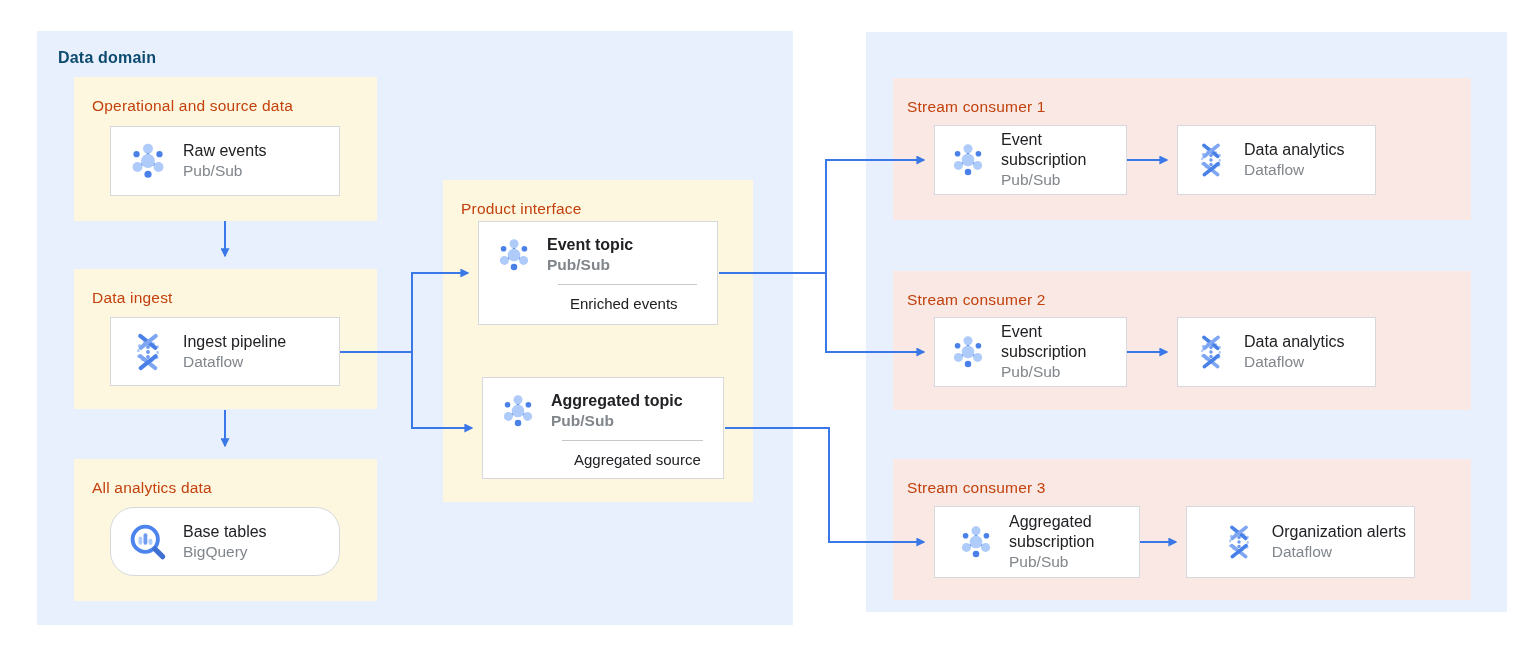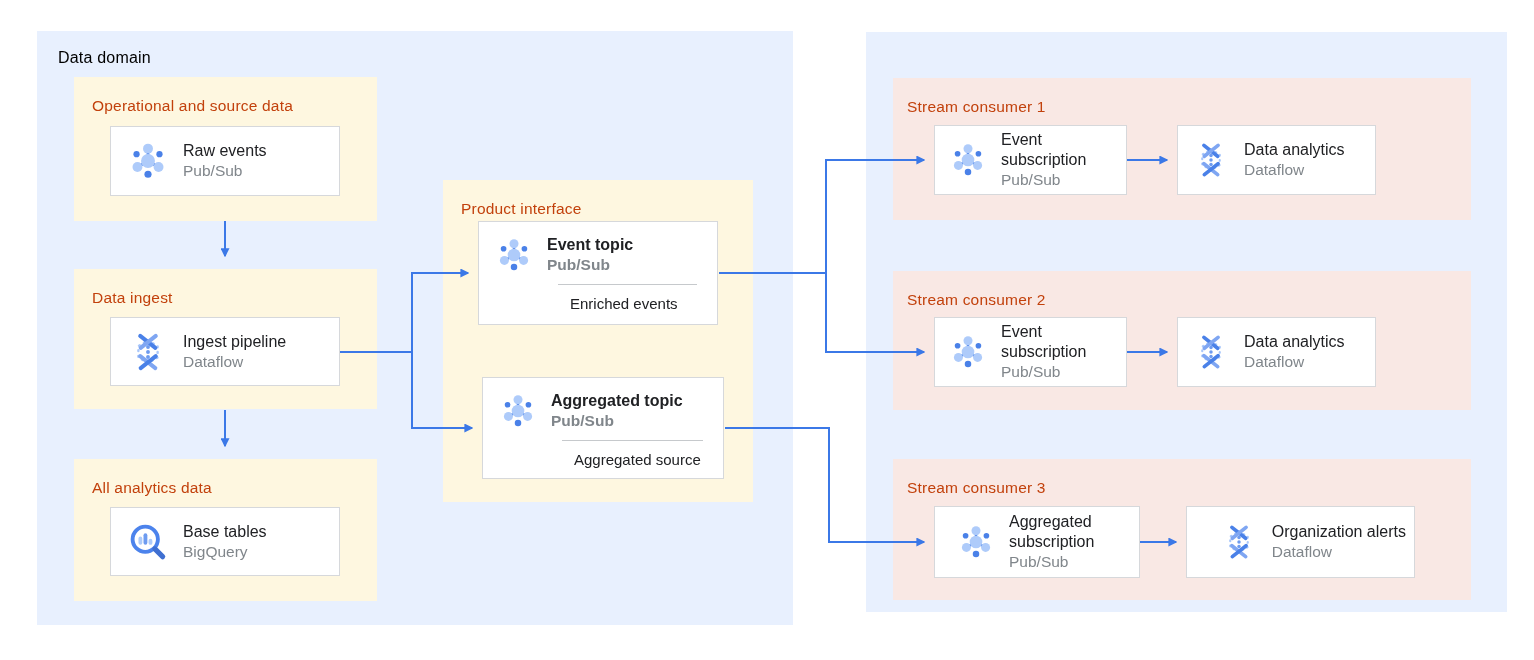--- a/index.html
+++ b/index.html
@@ -1,20 +1,20 @@
 <!DOCTYPE html>
 <html><head>
 <meta charset="utf-8">
 <style>
   html,body { margin:0; padding:0; background:#ffffff; }
   body { font-family:"Liberation Sans", sans-serif; -webkit-font-smoothing:antialiased; }
   .stage { position:relative; width:1534px; height:660px; background:#ffffff; overflow:hidden; }
 
   .region { position:absolute; background:#e8f0fe; }
-  .region-label { position:absolute; left:21px; top:18px; font-size:16px; color:#000000; letter-spacing:.2px; }
+  .region-label { position:absolute; left:21px; top:18px; font-size:16px; color:#0c4a6e; letter-spacing:.2px;font-weight:bold; }
 
   .group { position:absolute; }
   .group.yellow { background:#fef7e0; }
   .group.pink { background:#f9e8e4; }
   .group-label { position:absolute; left:18px; top:20px; font-size:15.5px; color:#c2410c; letter-spacing:.2px; }
 
   .card { position:absolute; background:#fff; border:1px solid #d6d8db; box-sizing:border-box;
           display:flex; align-items:center; gap:13px; padding:0 8px 0 15px; }
   .card svg.icon { flex:none; }
   .t-title { font-size:16px; line-height:20px; color:#202124; }
@@ -100,21 +100,21 @@
       </svg>
     <div>
       <div class="t-title">Ingest pipeline</div>
       <div class="t-sub">Dataflow</div>
     </div>
   </div>
 
   <div class="group yellow" style="left:74px; top:459px; width:303px; height:142px;">
     <div class="group-label">All analytics data</div>
   </div>
-  <div class="card" style="left:110px; top:507px; width:230px; height:69px;">
+  <div class="card" style="left:110px; top:507px; width:230px; height:69px;border-radius:24px;">
     <svg class="icon" width="44" height="44">
         <use href="#sym-bigquery"></use>
       </svg>
     <div>
       <div class="t-title">Base tables</div>
       <div class="t-sub">BigQuery</div>
     </div>
   </div>
 
   <div class="group yellow" style="left:443px; top:180px; width:310px; height:322px;">

